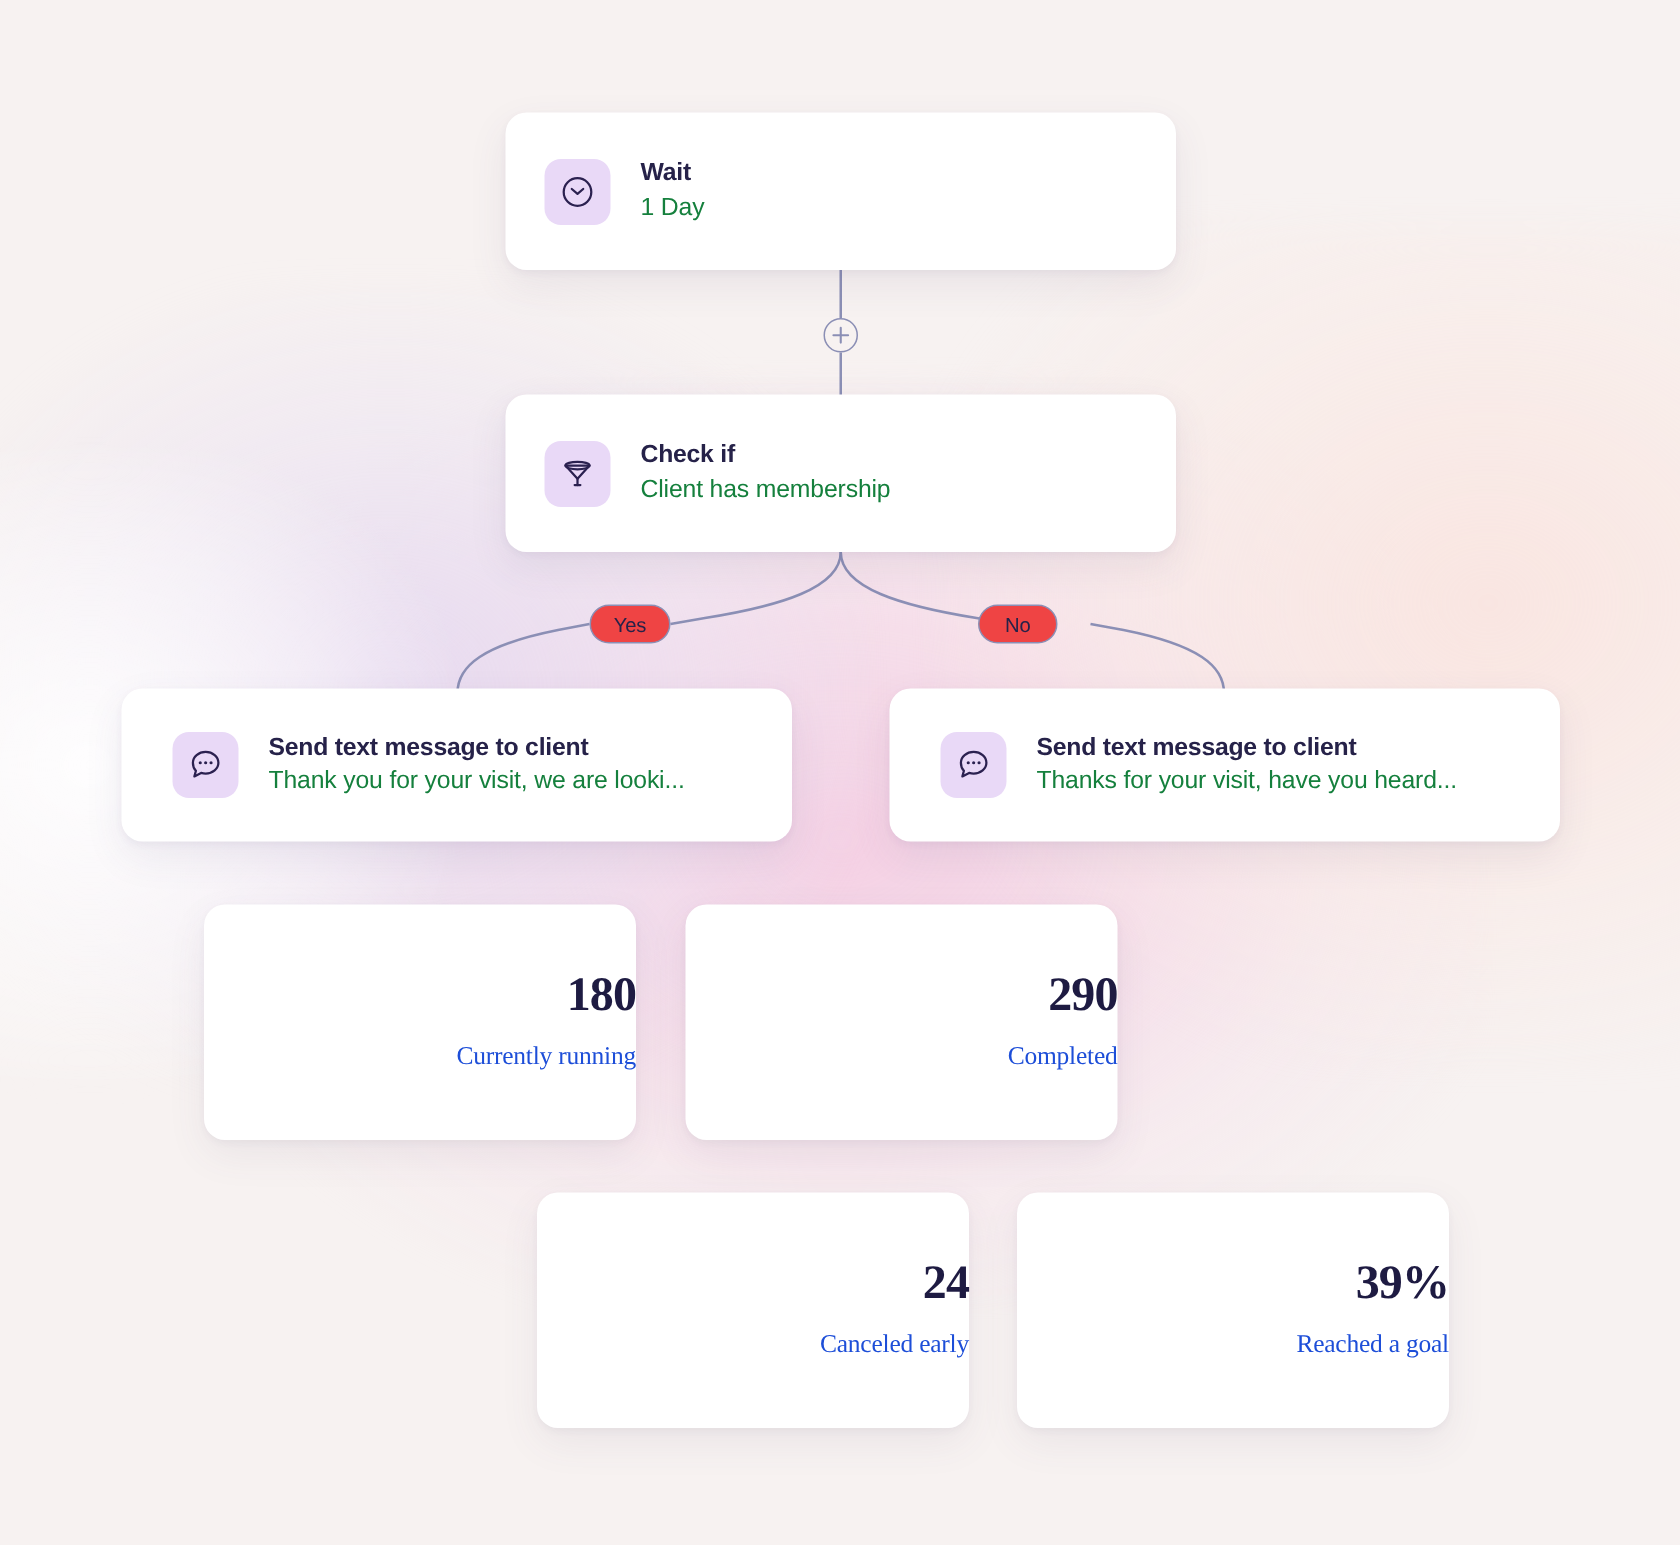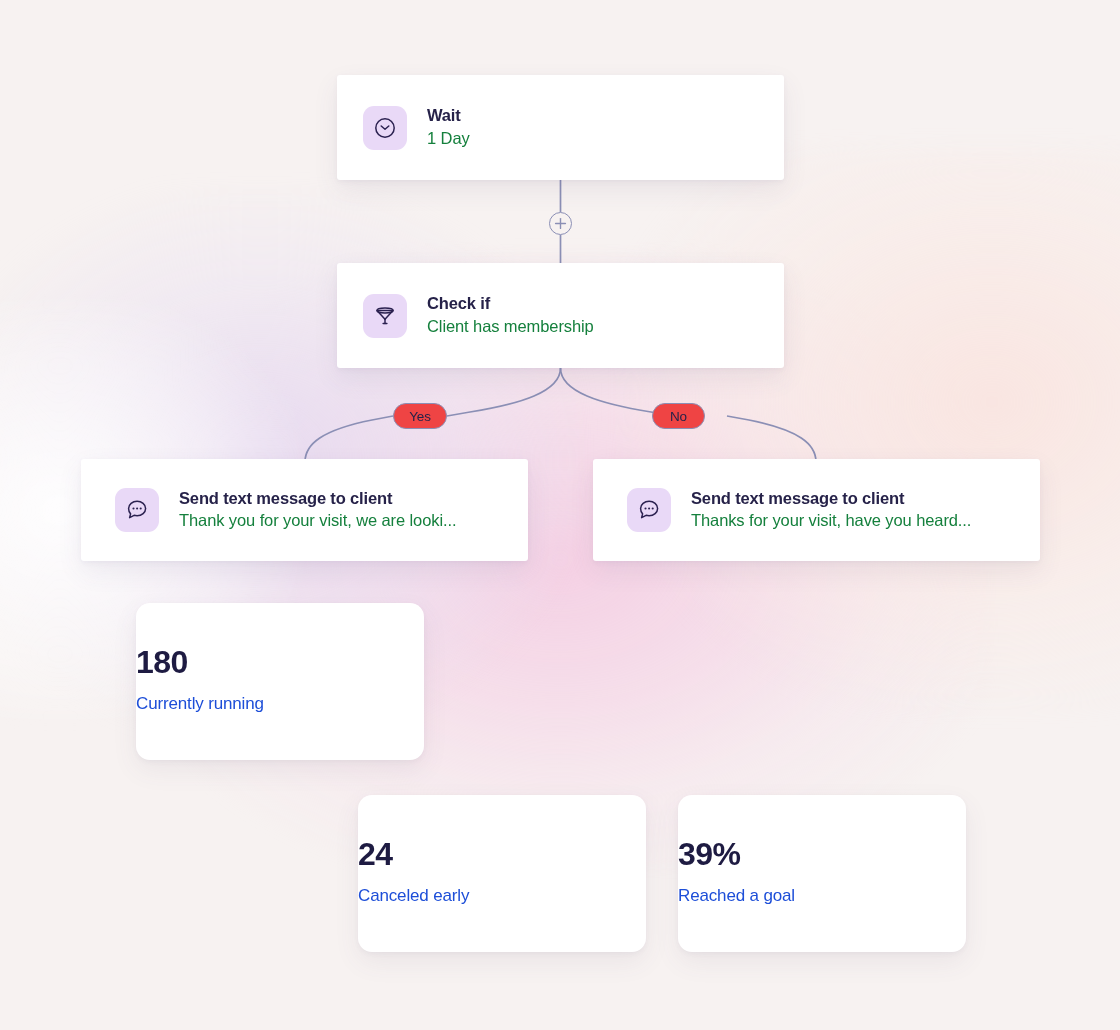--- a/index.html
+++ b/index.html
@@ -70,21 +70,21 @@
     position: absolute;
     left: 0; top: 0;
     width: 1120px; height: 1030px;
     pointer-events: none;
   }
 
   
   .node {
     position: absolute;
     background: #ffffff;
-    border-radius: 3px;
+    border-radius: 14px;
     box-shadow: 0 2px 5px rgba(86,74,120,0.055),
                 0 10px 26px rgba(86,74,120,0.085);
     display: flex;
     align-items: center;
     box-sizing: border-box;
   }
   .node-icon {
     width: 44px; height: 44px;
     border-radius: 11px;
     background: #e9d9f7;
@@ -161,23 +161,24 @@
 
   
   .stat-card {
     position: absolute;
     background: #ffffff;
     border-radius: 14px;
     box-shadow: 0 2px 5px rgba(86,74,120,0.05),
                 0 10px 26px rgba(86,74,120,0.08);
     display: flex;
     flex-direction: column;
-    align-items: flex-start;
+    align-items: flex-end;
     justify-content: center;
     box-sizing: border-box;
+    font-family: Liberation Serif, serif;
   }
   .stat-value {
     font-size: 32px;
     font-weight: bold;
     color: #1e1b42;
     letter-spacing: -0.6px;
     line-height: 1;
   }
   .stat-label {
     margin-top: 17px;
@@ -296,20 +297,24 @@
       <div class="node-title">Send text message to client</div>
       <div class="node-sub">Thanks for your visit, have you heard...</div>
     </div>
   </div>
 
   <div class="stat-card" id="stat-running">
     <div class="stat-value">180</div>
     <div class="stat-label">Currently running</div>
   </div>
 
+  <div class="stat-card" id="stat-completed">
+    <div class="stat-value">290</div>
+    <div class="stat-label">Completed</div>
+  </div>
 
   <div class="stat-card" id="stat-canceled">
     <div class="stat-value">24</div>
     <div class="stat-label">Canceled early</div>
   </div>
 
   <div class="stat-card" id="stat-goal">
     <div class="stat-value">39%</div>
     <div class="stat-label">Reached a goal</div>
   </div>

